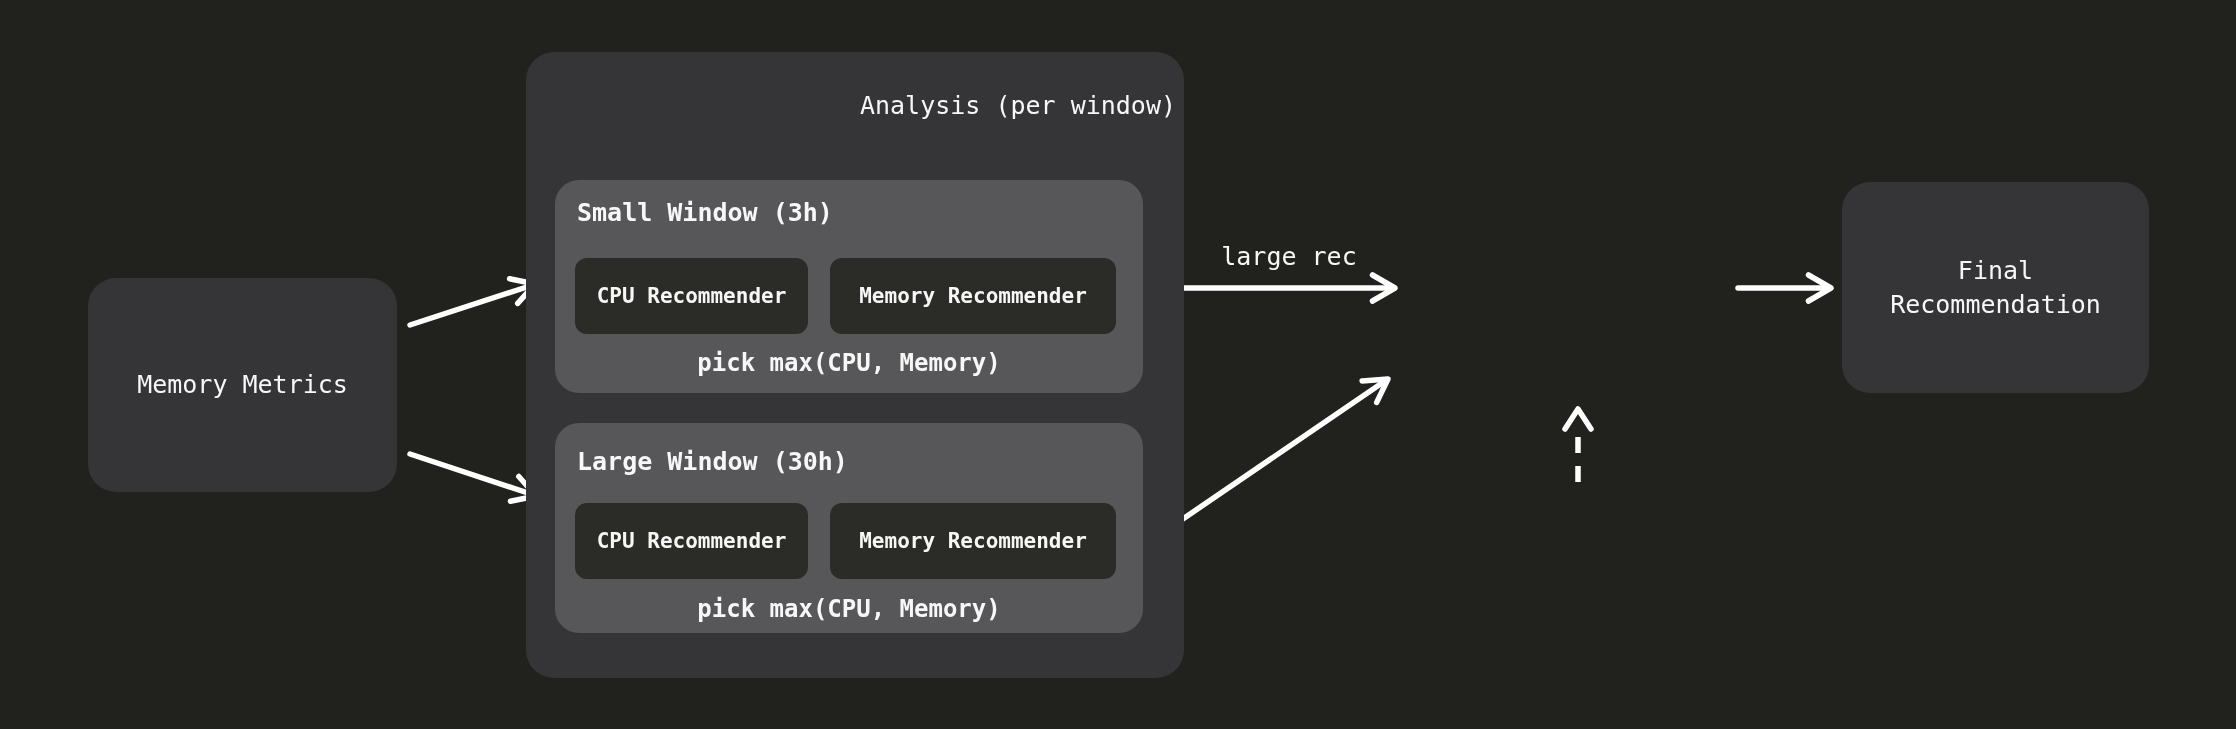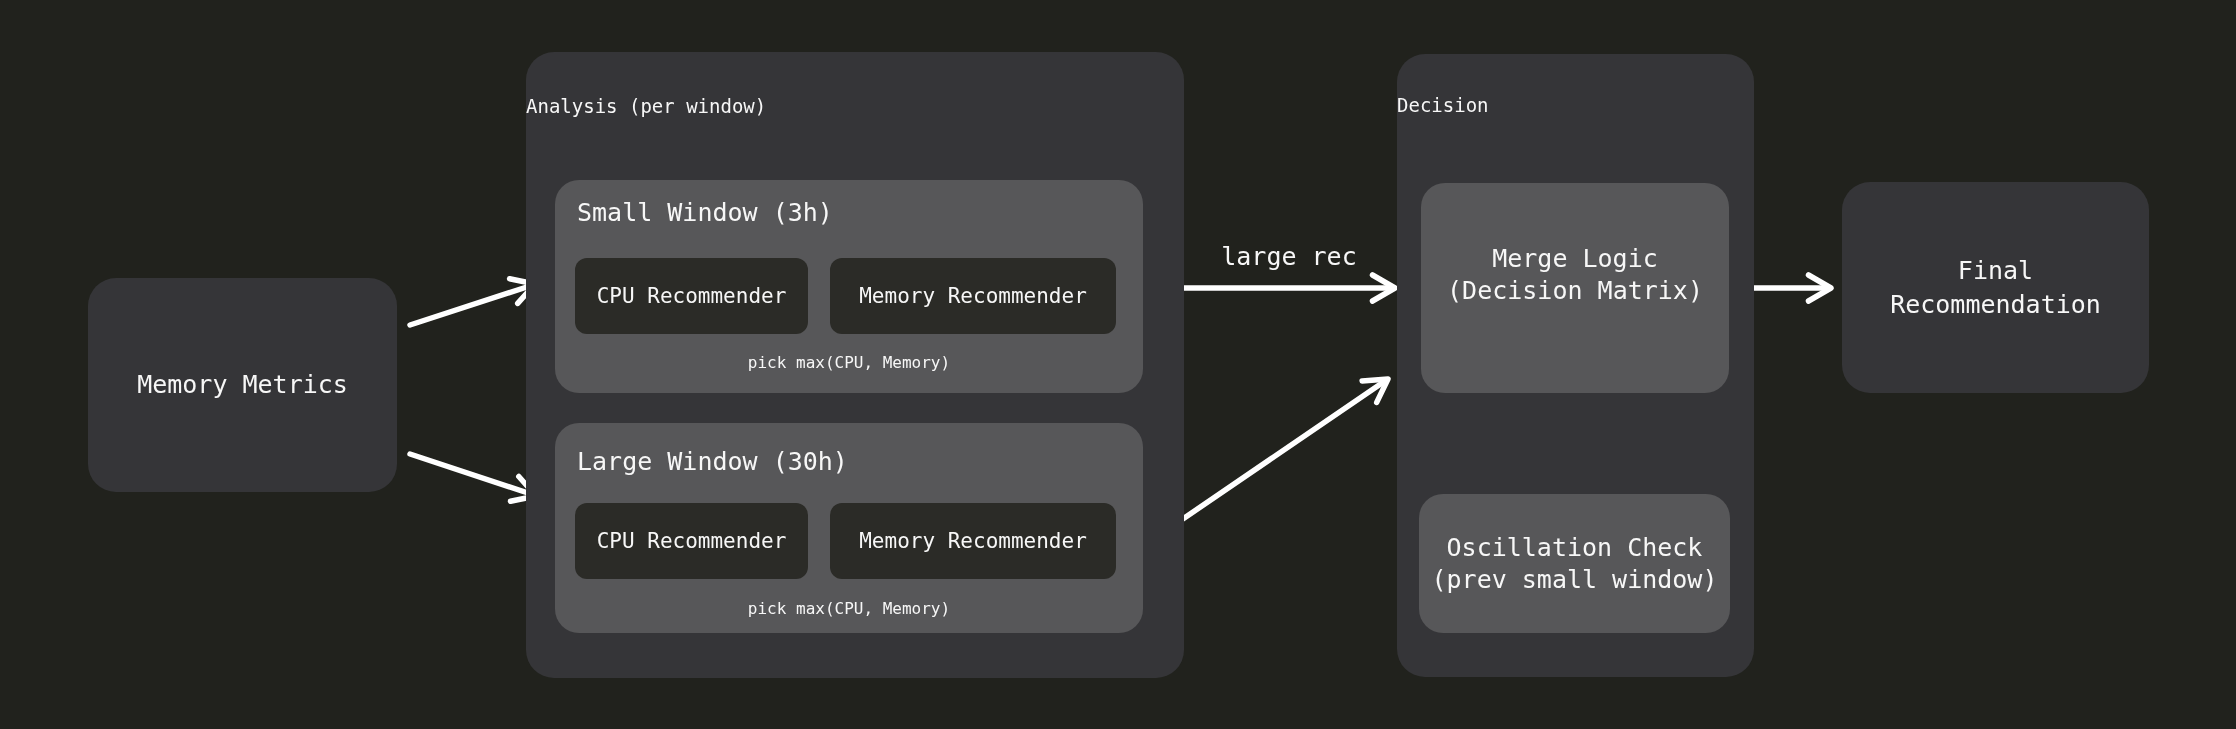--- a/index.html
+++ b/index.html
@@ -15,29 +15,29 @@
   }
   .arrow-layer{position:absolute; left:0; top:0; pointer-events:none;}
   .free-label{position:absolute; text-align:center; font-size:25px; line-height:32px; white-space:pre-line;}
 
   .node{
     position:absolute; background:var(--box); border-radius:28px;
     display:flex; align-items:center; justify-content:center;
     text-align:center; font-size:25px; line-height:34px; white-space:pre-line;
   }
   .group{position:absolute; background:var(--box); border-radius:28px;}
-  .group-title{position:absolute; left:0; right:8px; text-align:left; font-size:19px; line-height:32px;}
+  .group-title{position:absolute; left:0; right:8px; text-align:right; font-size:25px; line-height:32px;}
 
-  .panel{position:absolute; background:var(--panel); border-radius:24px;}
+  .panel{position:absolute; background:var(--panel); border-radius:24px;font-weight:bold;}
   .panel-title{position:absolute; left:22px; font-size:25px; line-height:32px;}
   .panel-center{
     position:absolute; inset:0; display:flex; align-items:center; justify-content:center;
     text-align:center; font-size:25px; line-height:32px; white-space:pre-line;
   }
-  .panel-footer{position:absolute; left:0; right:0; text-align:center; font-size:16px; line-height:32px;}
+  .panel-footer{position:absolute; left:0; right:0; text-align:center; font-size:24px; line-height:32px;}
 
   .btn{
     position:absolute; background:var(--button); border-radius:12px; height:76px;
     display:flex; align-items:center; justify-content:center; font-size:21px;
   }
 
   
   #input-label{left:88px; top:215px; width:309px;}
   #usage-box{left:88px; top:278px; width:309px; height:214px;}
 
@@ -117,32 +117,19 @@
     <div class="panel" id="large-window">
       <div class="panel-title" id="large-title">Large Window (30h)</div>
       <div class="btn" id="large-cpu">CPU Recommender</div>
       <div class="btn" id="large-mem">Memory Recommender</div>
       <div class="panel-footer" id="large-footer">pick max(CPU, Memory)</div>
     </div>
   </div>
 
   <div class="free-label" id="small-rec-label">large rec</div>
 
-  <div class="group" id="decision-box">
-    <div class="group-title" id="decision-title">Decision</div>
-
-    <div class="panel" id="merge-panel">
-      <div class="panel-center">Merge Logic
-(Decision Matrix)</div>
-    </div>
-
-    <div class="panel" id="oscillation-panel">
-      <div class="panel-center">Oscillation Check
-(prev small window)</div>
-    </div>
-  </div>
 
   <div class="node" id="final-box">
     <span>Final
 Recommendation</span>
   </div>
 
 </div>
 
 </body></html>

